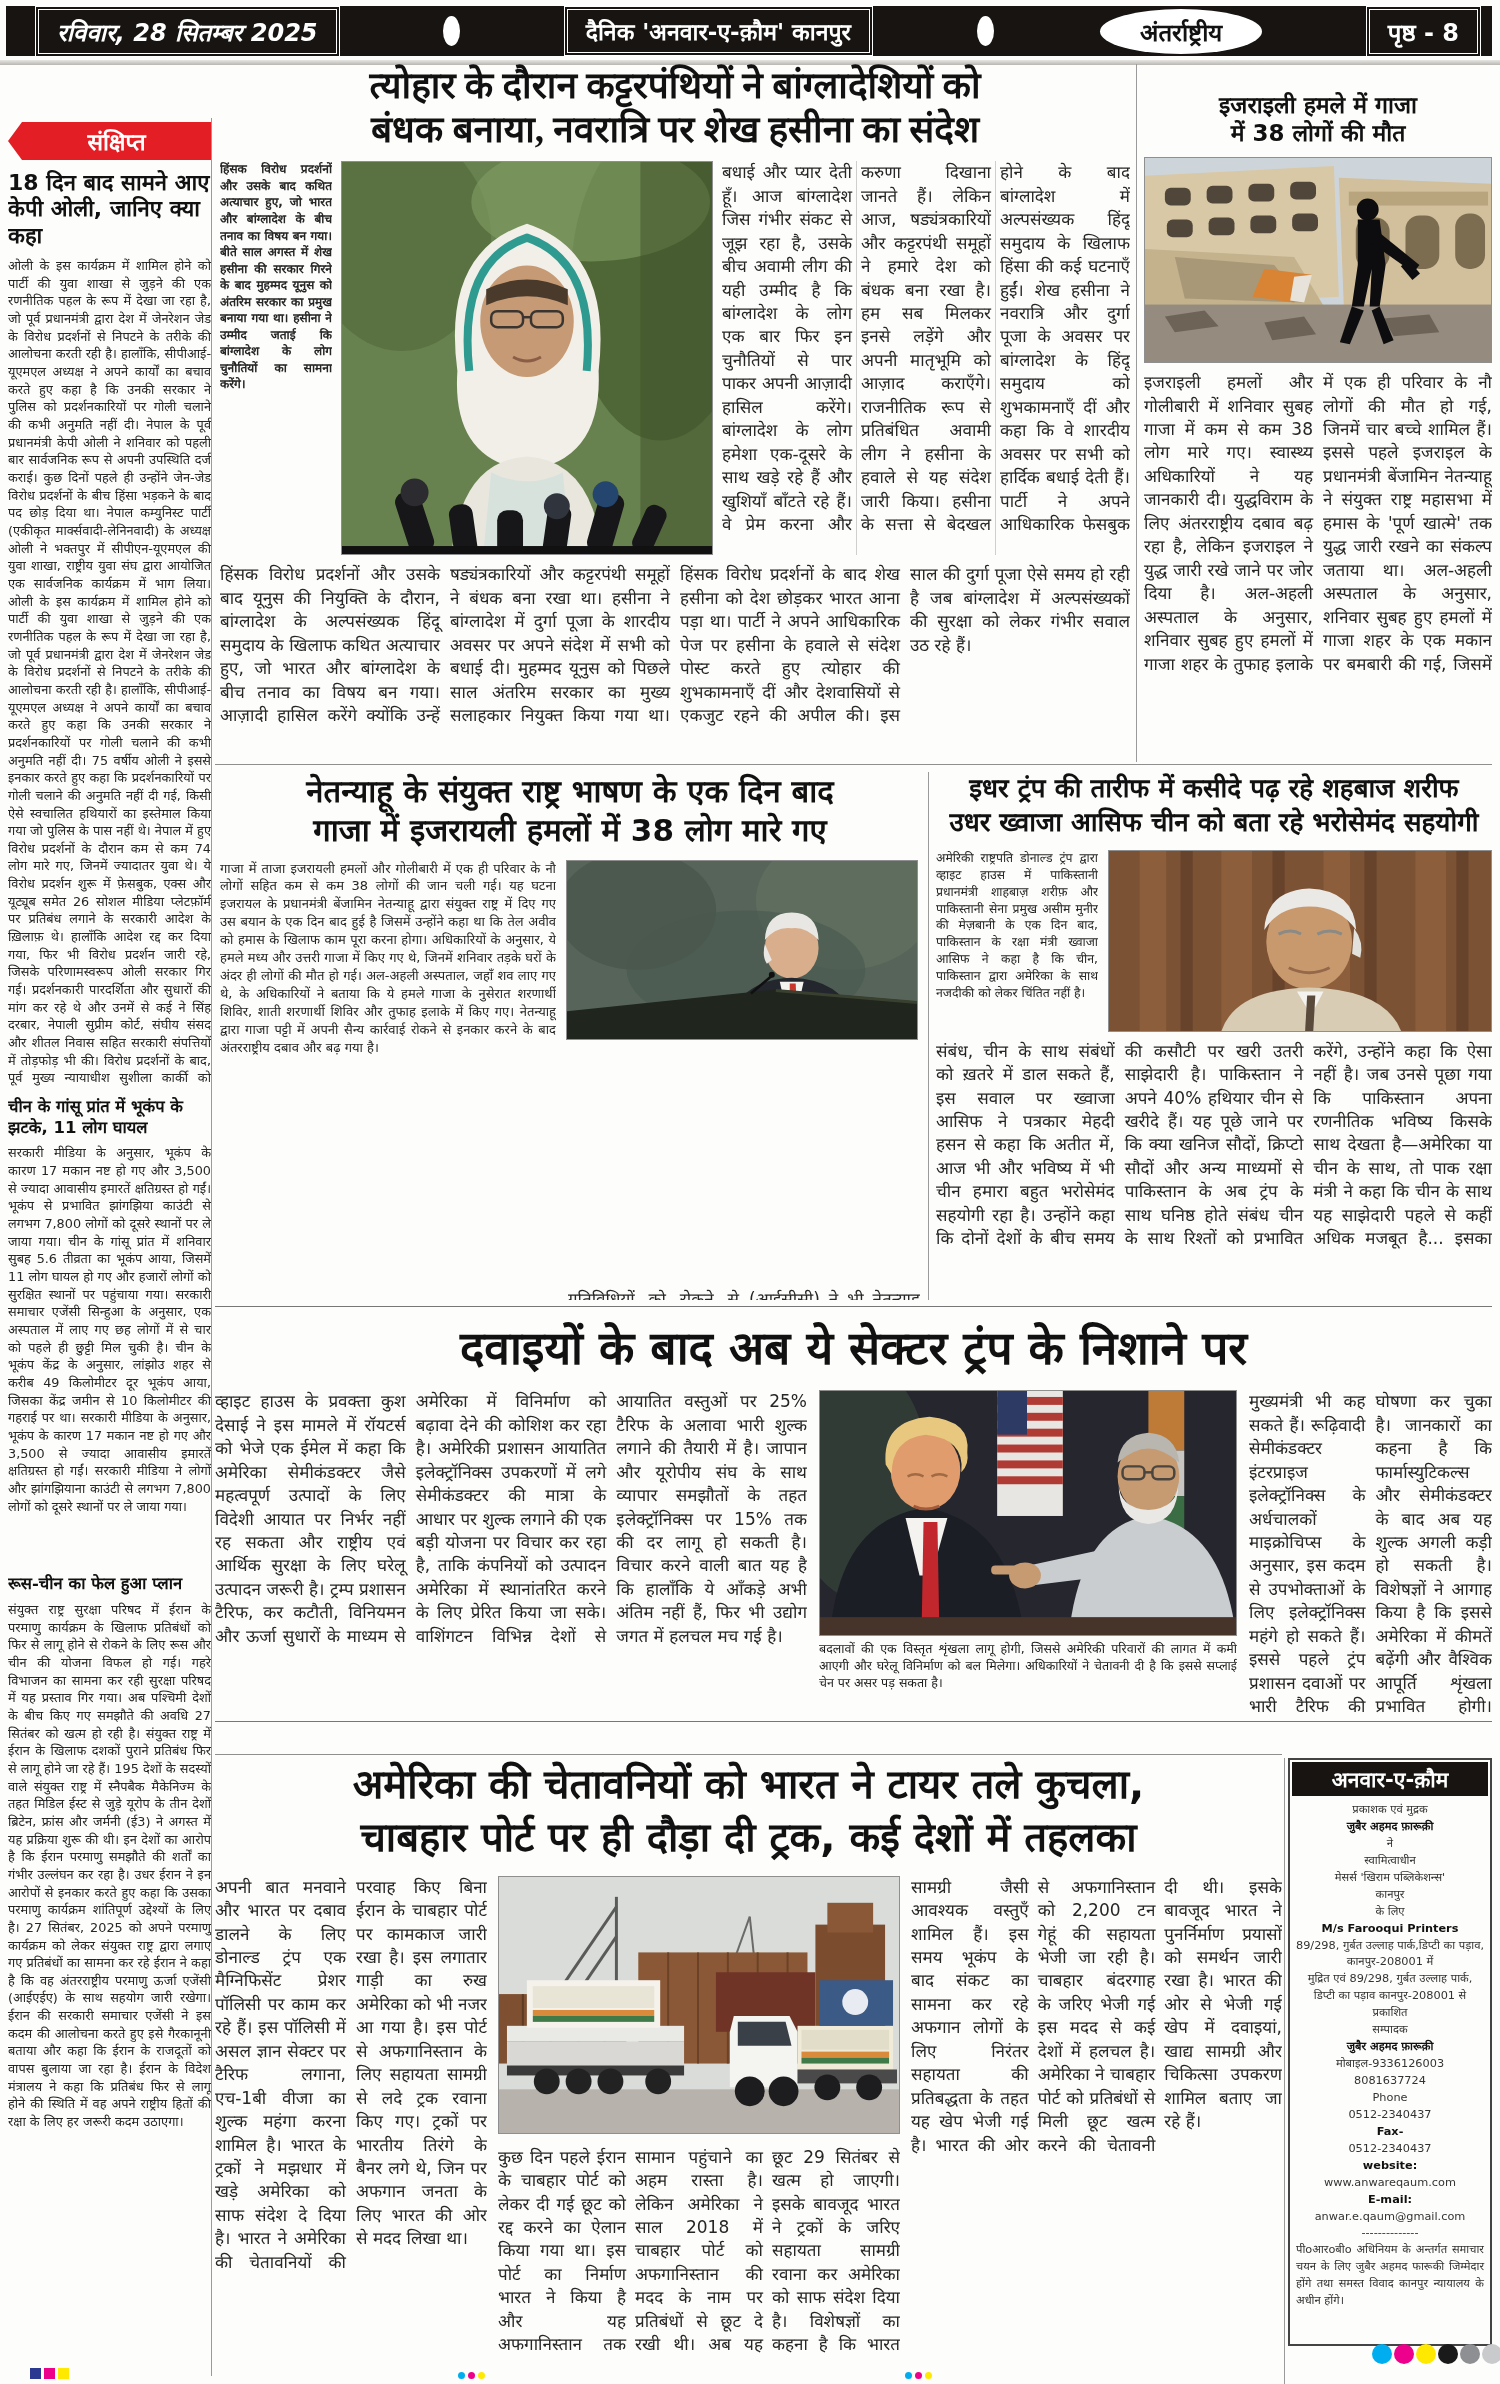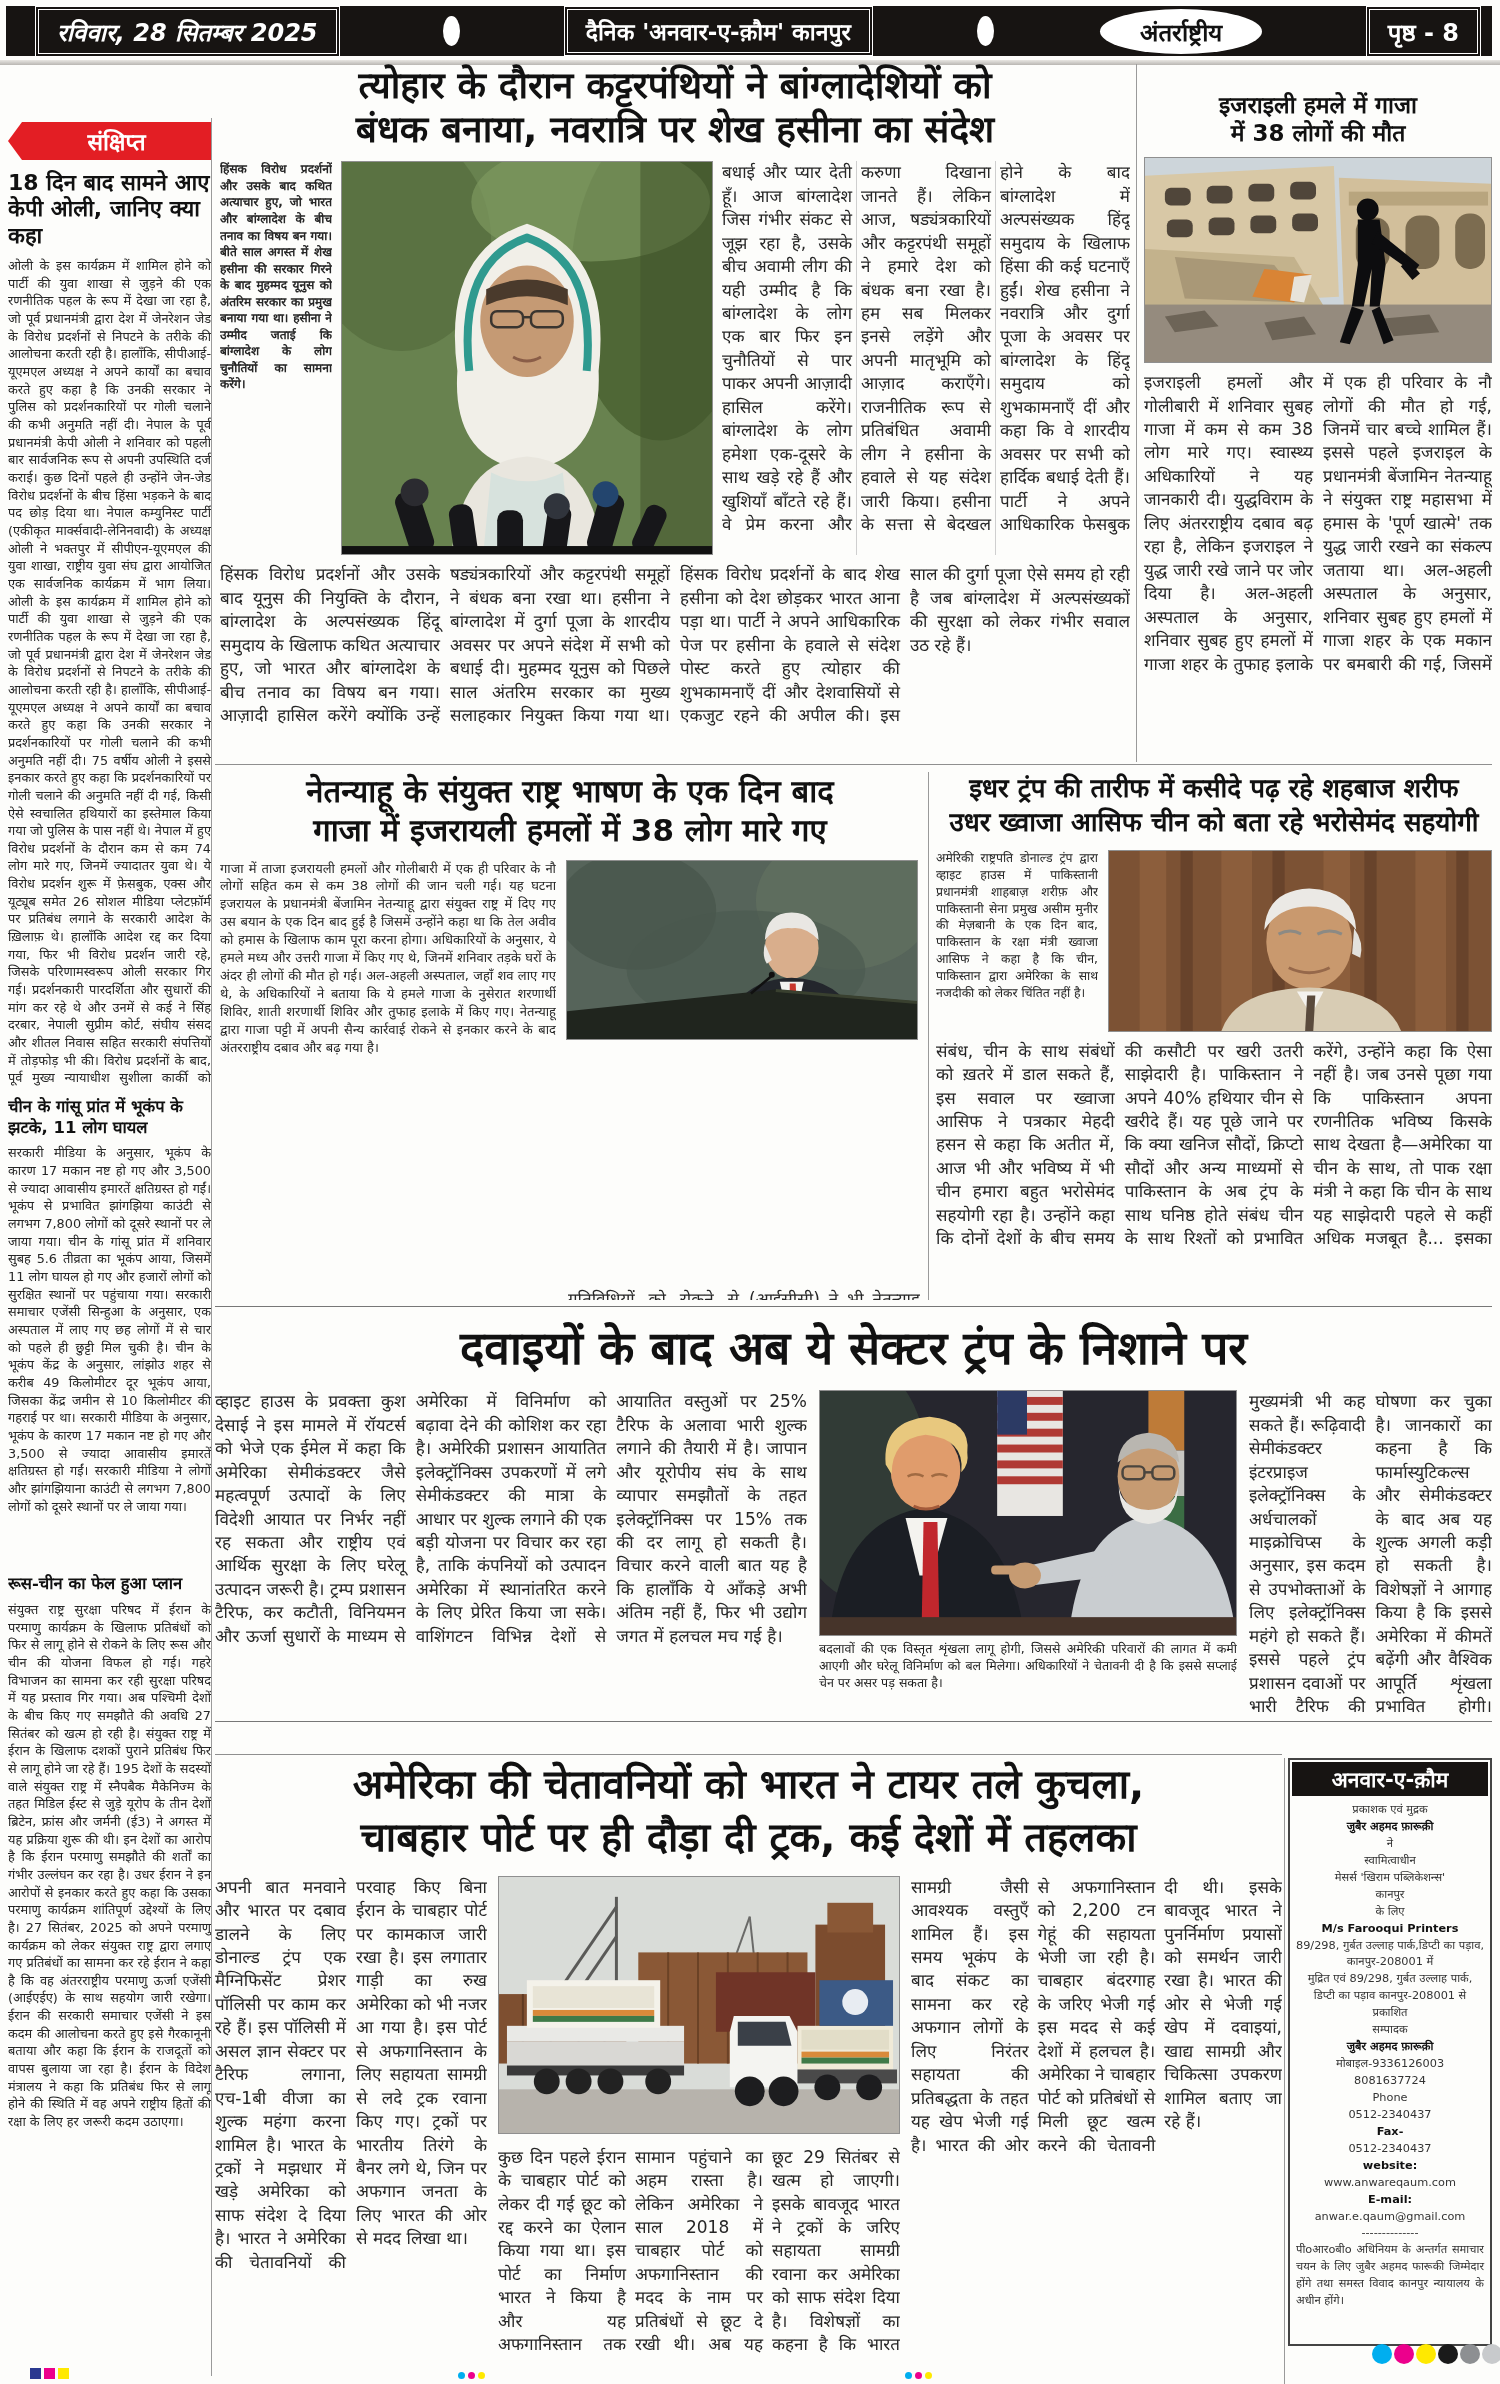--- a/index.html
+++ b/index.html
@@ -40,21 +40,21 @@
     border-right:14px solid #e31e24; border-top:19px solid transparent; border-bottom:19px solid transparent; }
   .ribbon span { color:#fff; font-weight:bold; font-size:23px; }
   .briefs h2 { font-size:22px; line-height:1.2; margin-bottom:8px; }
   .briefs h3 { font-size:16.5px; line-height:1.25; margin:10px 0 6px; }
   .briefs .body-txt { font-size:12.8px; }
   #briefs-body1 { height:830px; }
   #briefs-body2 { height:420px; }
   #briefs-body3 { height:770px; }
   
   .art-hasina { position:absolute; left:220px; top:64px; width:910px; height:698px; overflow:hidden; }
-  .art-hasina h1 { font-size:37px; line-height:1.18; }
+  .art-hasina h1 { font-size:37px; line-height:1.18;font-family:Liberation Serif, serif; }
   .hasina-row { display:flex; gap:9px; margin-top:10px; height:394px; }
   .hasina-colL { width:112px; font-size:12px;font-weight:bold; }
   .hasina-colsR { flex:1; column-count:3; column-gap:9px; column-rule:1px solid #cfcfcf; height:394px; }
   .hasina-bottom { margin-top:8px; column-count:4; column-gap:10px; height:196px; }
   
   .art-gaza { position:absolute; left:1144px; top:64px; width:348px; height:698px; overflow:hidden; }
   .art-gaza h1 { font-size:23px; line-height:1.22;margin-top:27px; }
   .gaza-body { margin-top:8px; column-count:2; column-gap:10px; height:322px; }
   
   .art-netanyahu { position:absolute; left:220px; top:772px; width:700px; height:528px; overflow:hidden; }

